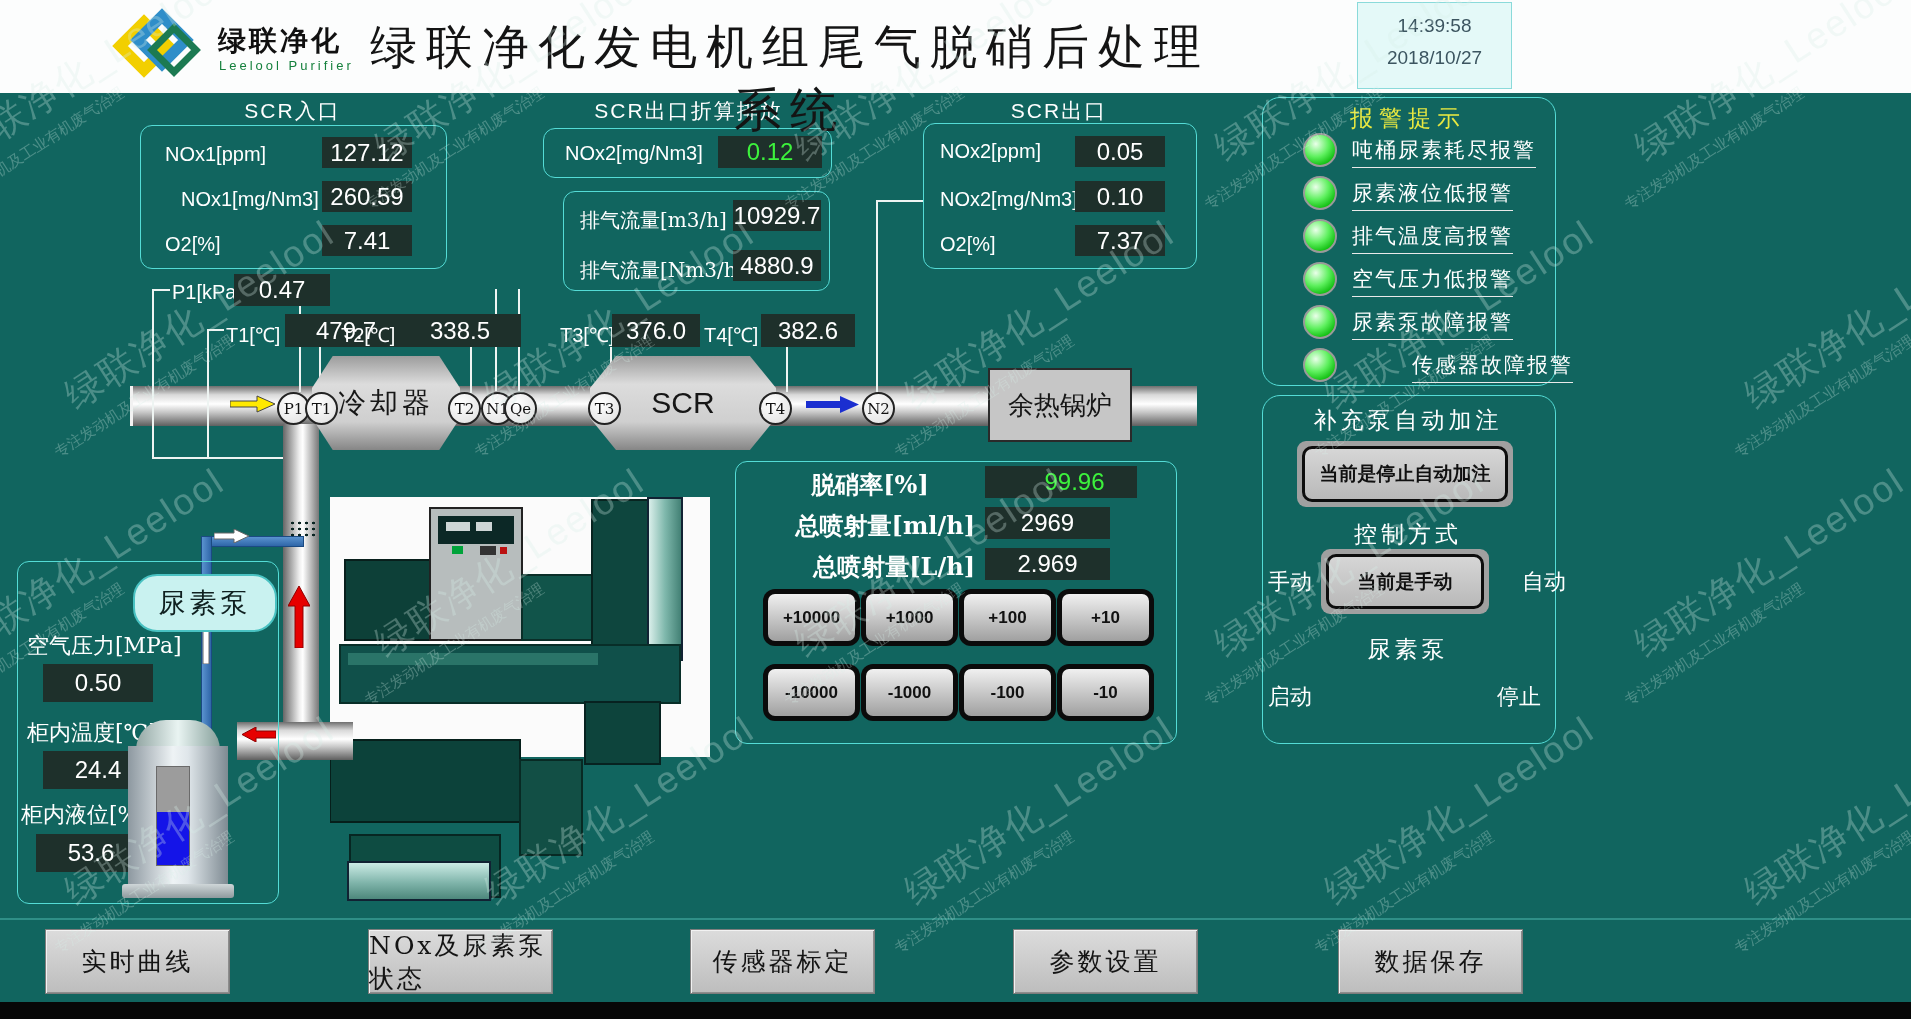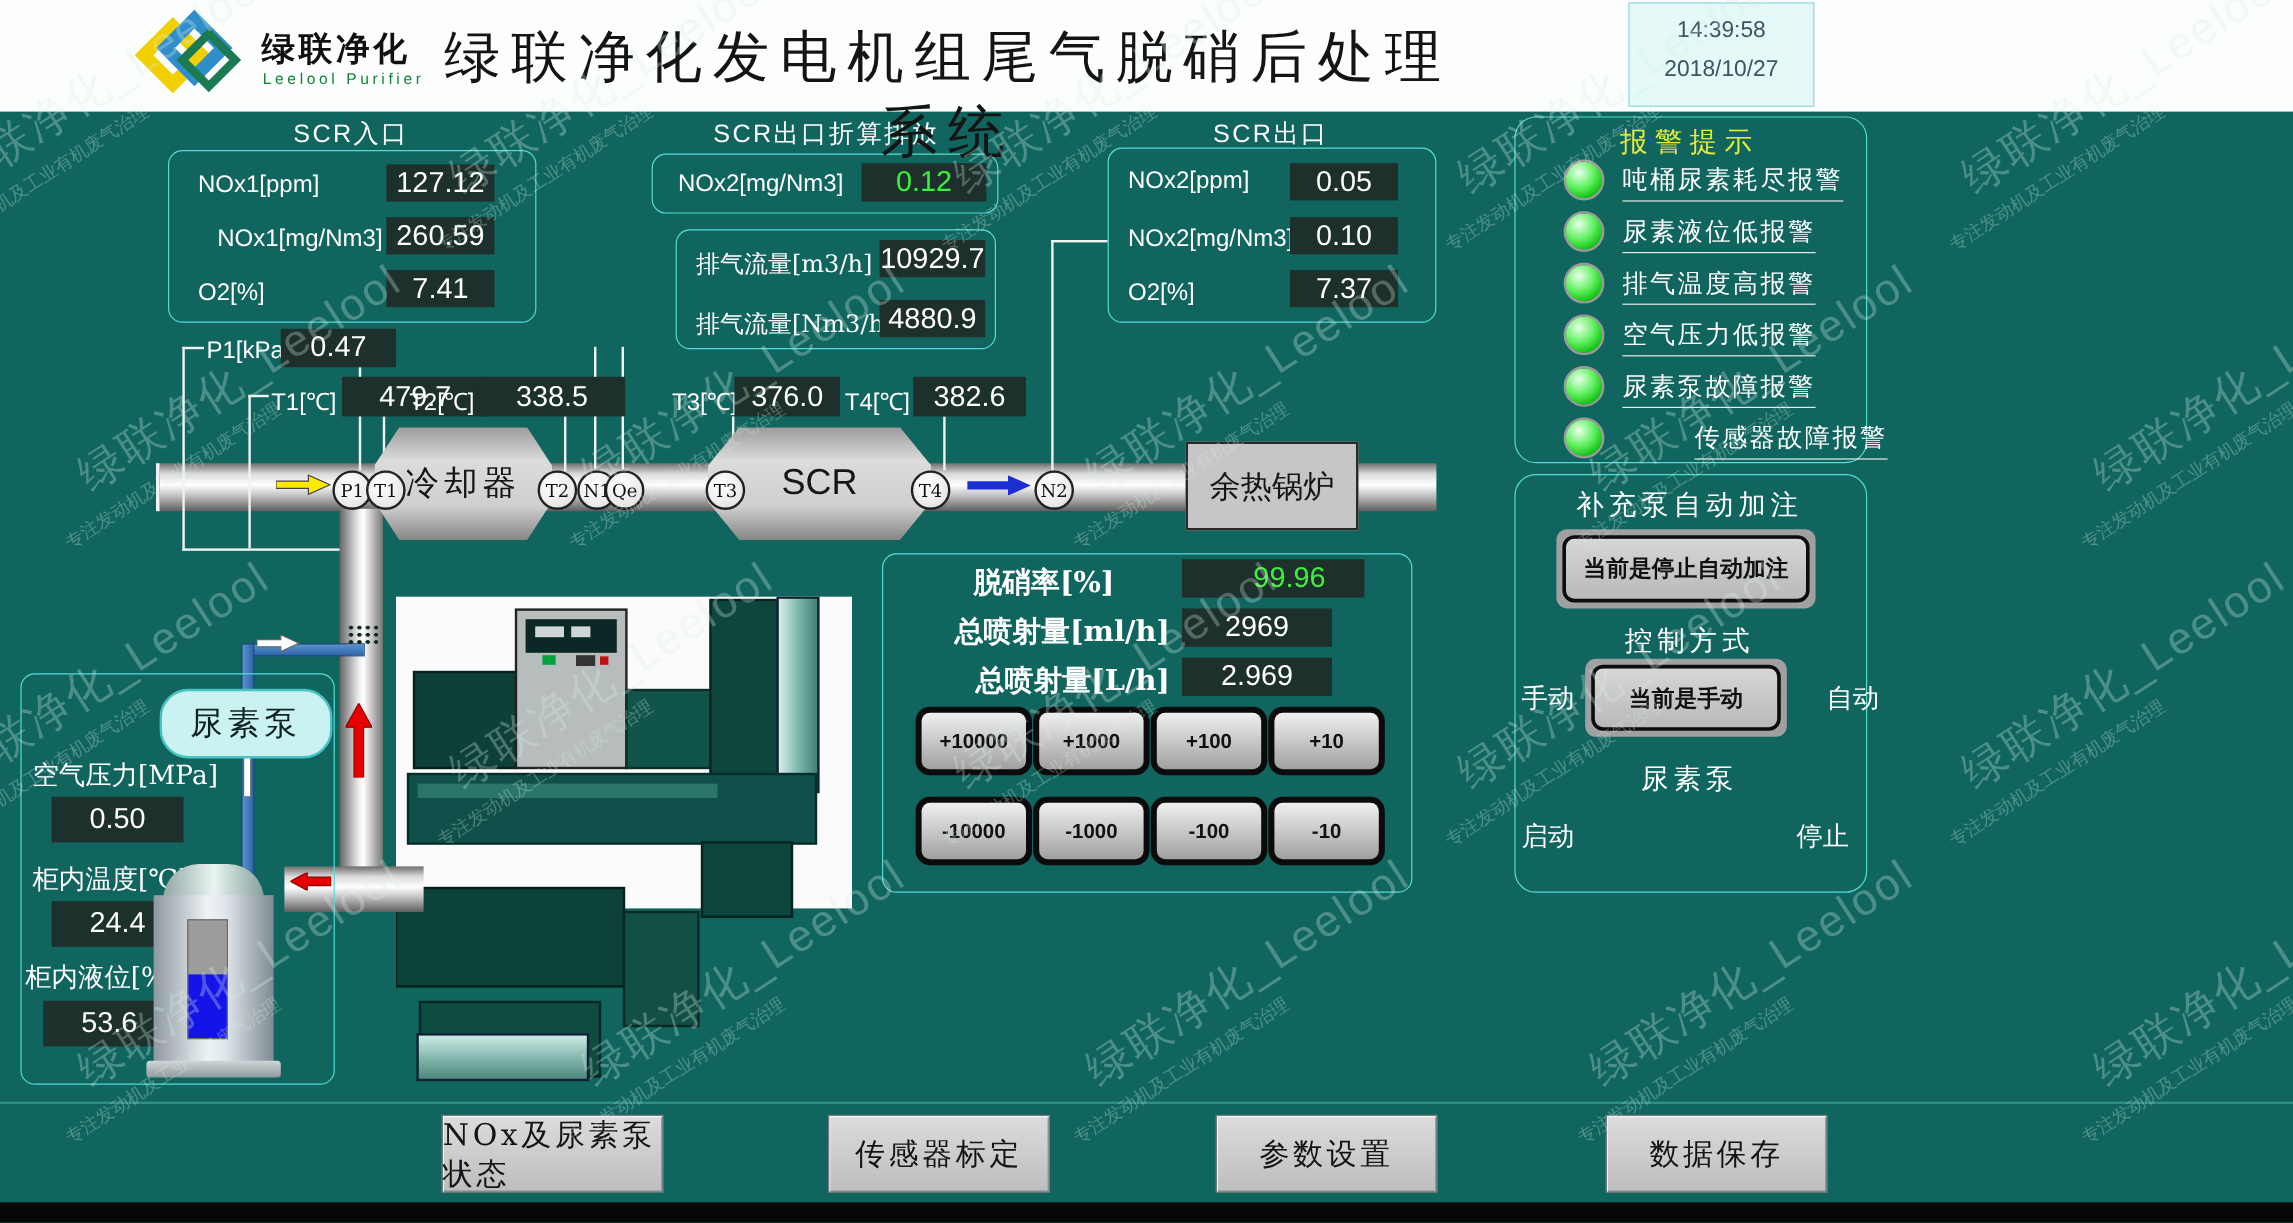--- a/index.html
+++ b/index.html
@@ -315,20 +315,21 @@
   <div class="sideL cjk" style="left:1268px;top:567px;">手动</div>
   <div class="cbtn" style="left:1321px;top:549px;width:158px;height:55px;">
     <div class="in cjk">当前是手动</div>
   </div>
   <div class="sideL cjk" style="left:1522px;top:567px;font-family:Liberation Serif, serif;">自动</div>
   <div class="ptitle cjk" style="left:1262px;top:634px;width:292px;font-size:23px;letter-spacing:4px;">尿素泵</div>
   <div class="sideL cjk" style="left:1268px;top:682px;">启动</div>
   <div class="sideL cjk" style="left:1497px;top:682px;">停止</div>
 
   <div id="nav-sep"></div>
+  <div class="navbtn cjk" style="left:45px;">实时曲线</div>
   <div class="navbtn cjk" style="left:368px;">NOx及尿素泵状态</div>
   <div class="navbtn cjk" style="left:690px;">传感器标定</div>
   <div class="navbtn cjk" style="left:1013px;">参数设置</div>
   <div class="navbtn cjk" style="left:1338px;">数据保存</div>
   <div id="bottom-strip"></div>
 
   <div id="wm-layer">
       <div class="wm" style="left: -60px; top: 40px;">
         <div class="w1">绿联净化_Leelool</div>
         <div class="w2">专注发动机及工业有机废气治理</div>

